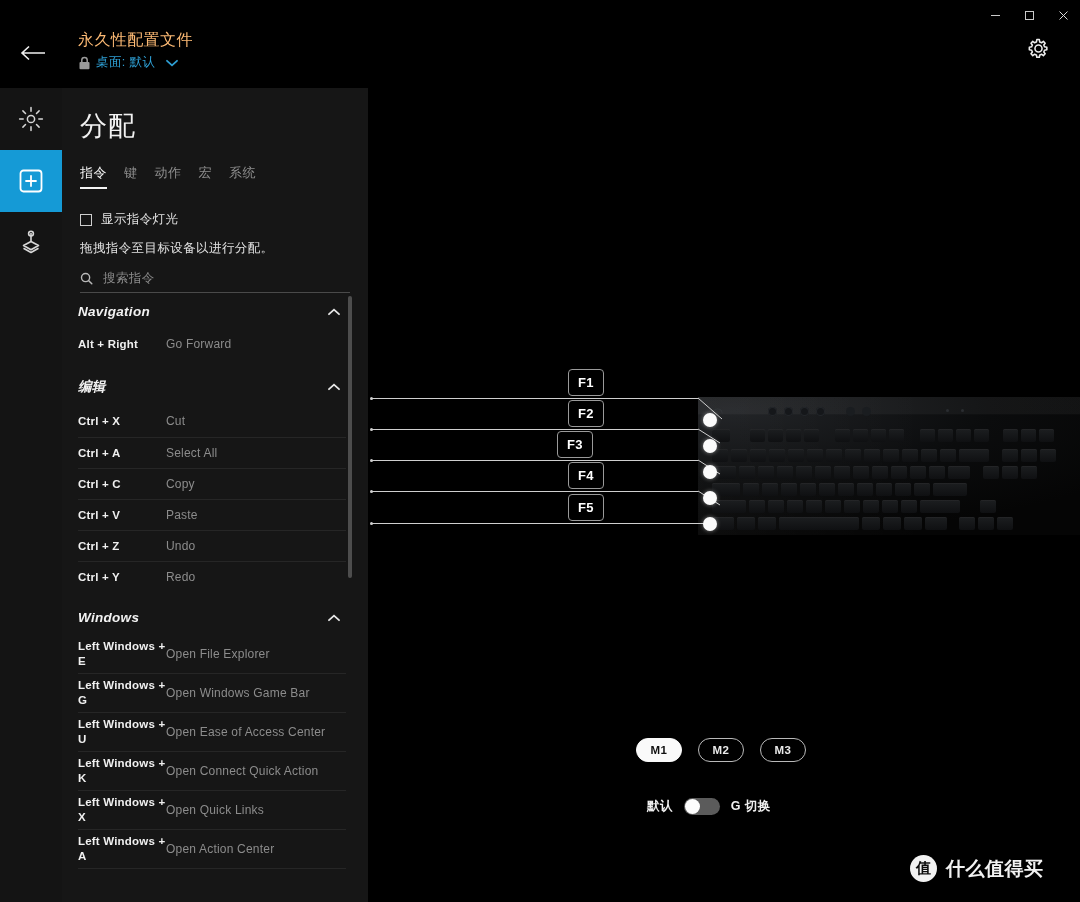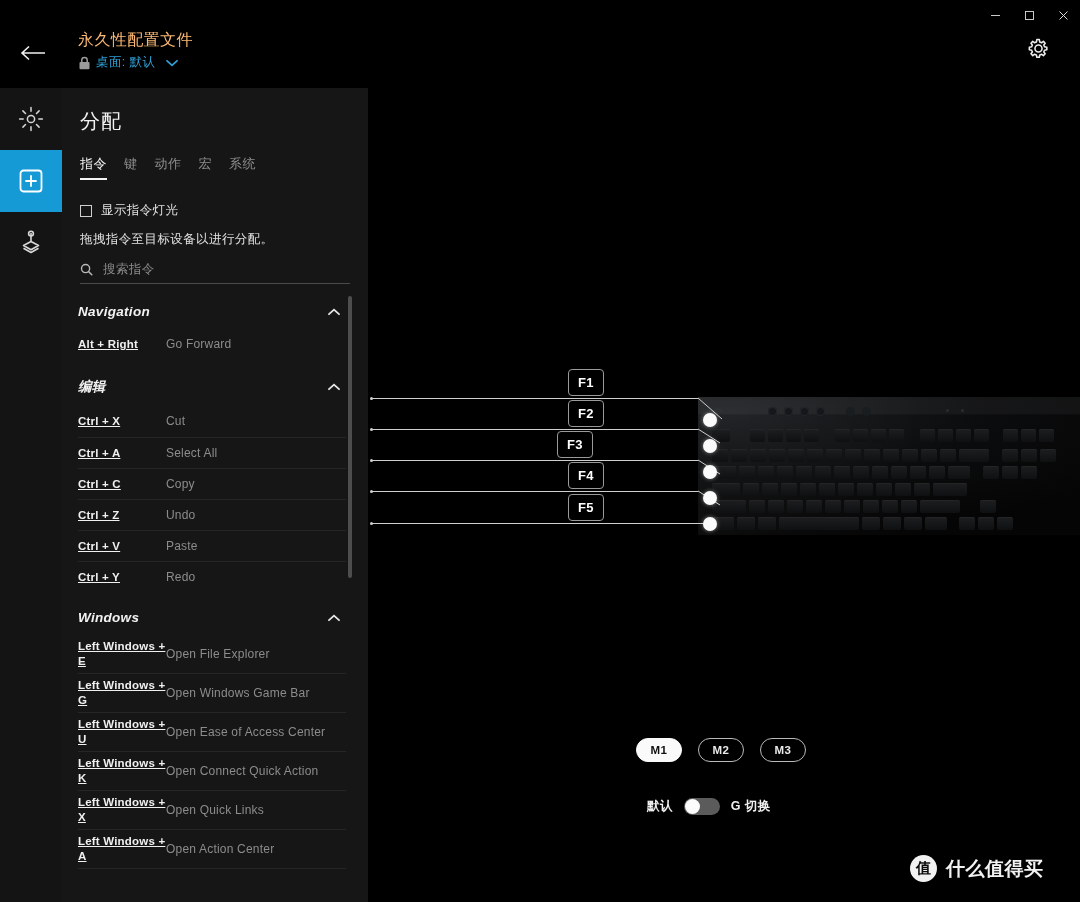--- a/index.html
+++ b/index.html
@@ -41,21 +41,21 @@
     width: 62px; height: 62px; display: flex; align-items: center; justify-content: center;
   }
   .rail-item.active { background: #159ad6; }
   .rail-item svg { display: block; }
 
   
   .panel {
     position: absolute; left: 62px; top: 88px; width: 306px; height: 814px;
     background: #161616;
   }
-  .panel-title { font-size: 20px; font-weight: 400; color: #f2f2f2; padding: 20px 0 0 18px; letter-spacing: 1px; }
+  .panel-title { font-size: 27px; font-weight: 400; color: #f2f2f2; padding: 20px 0 0 18px; letter-spacing: 1px; }
 
   .tabs { display: flex; gap: 17px; padding: 20px 0 0 18px; }
   .tab { font-size: 13px; color: #8d8d8d; padding-bottom: 7px; position: relative; letter-spacing: .5px; }
   .tab.active { color: #f4f4f4; }
   .tab.active:after {
     content: ""; position: absolute; left: 0; right: 0; bottom: 0; height: 2px; background: #f4f4f4;
   }
 
   .chk-row { display: flex; align-items: center; gap: 9px; padding: 22px 0 0 18px; }
   .chkbox { width: 12px; height: 12px; border: 1.5px solid #cfcfcf; }
@@ -81,21 +81,21 @@
   }
   .grp-name { font-size: 13.5px; font-weight: bold; color: #f2f2f2; letter-spacing: .3px; font-style: italic; }
   .grp-chev { display: block; }
   .cmd-row {
     display: flex; align-items: center; border-top: 1px solid #262626;
     min-height: 31px; padding: 4px 0;
   }
   .cmd-row.first { border-top: 0; }
   .cmd-key {
     width: 88px; flex: 0 0 88px; font-size: 11.5px; font-weight: bold;
-    color: #f0f0f0; line-height: 15px; letter-spacing: .2px; text-decoration: underline;
+    color: #f0f0f0; line-height: 15px; letter-spacing: .2px;
   }
   .cmd-desc { font-size: 12px; color: #8c8c8c; line-height: 15px; letter-spacing: .2px; }
 
   .vscroll {
     position: absolute; left: 348px; top: 296px; width: 4px; height: 282px;
     background: #4d4d4d; border-radius: 2px;
   }
 
   
   .stage { position: absolute; left: 368px; top: 88px; width: 712px; height: 814px; }
@@ -300,26 +300,26 @@
           </div>
           <div class="cmd-row">
             <div class="cmd-key">Ctrl + A</div>
             <div class="cmd-desc">Select All</div>
           </div>
           <div class="cmd-row">
             <div class="cmd-key">Ctrl + C</div>
             <div class="cmd-desc">Copy</div>
           </div>
           <div class="cmd-row">
+            <div class="cmd-key">Ctrl + V</div>
+            <div class="cmd-desc">Paste</div>
+          </div>
+          <div class="cmd-row">
             <div class="cmd-key">Ctrl + Z</div>
             <div class="cmd-desc">Undo</div>
-          </div>
-          <div class="cmd-row">
-            <div class="cmd-key">Ctrl + V</div>
-            <div class="cmd-desc">Paste</div>
           </div>
           <div class="cmd-row">
             <div class="cmd-key">Ctrl + Y</div>
             <div class="cmd-desc">Redo</div>
           </div>
           <div class="grp-head">
             <span class="grp-name">Windows</span>
             <svg class="grp-chev" width="12" height="8" viewBox="0 0 12 8">
               <path d="M1 6.2L6 1.7l5 4.5" fill="none" stroke="#e6e6e6" stroke-width="1.8" stroke-linecap="round"></path>
             </svg>

